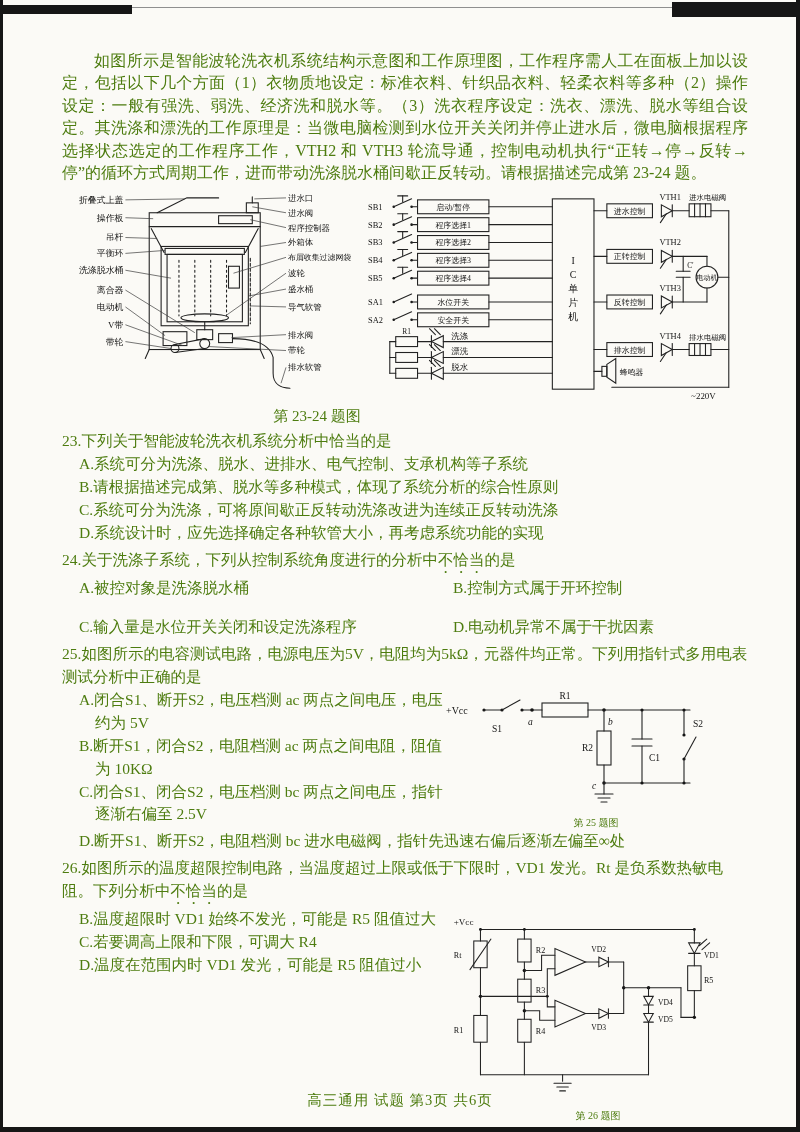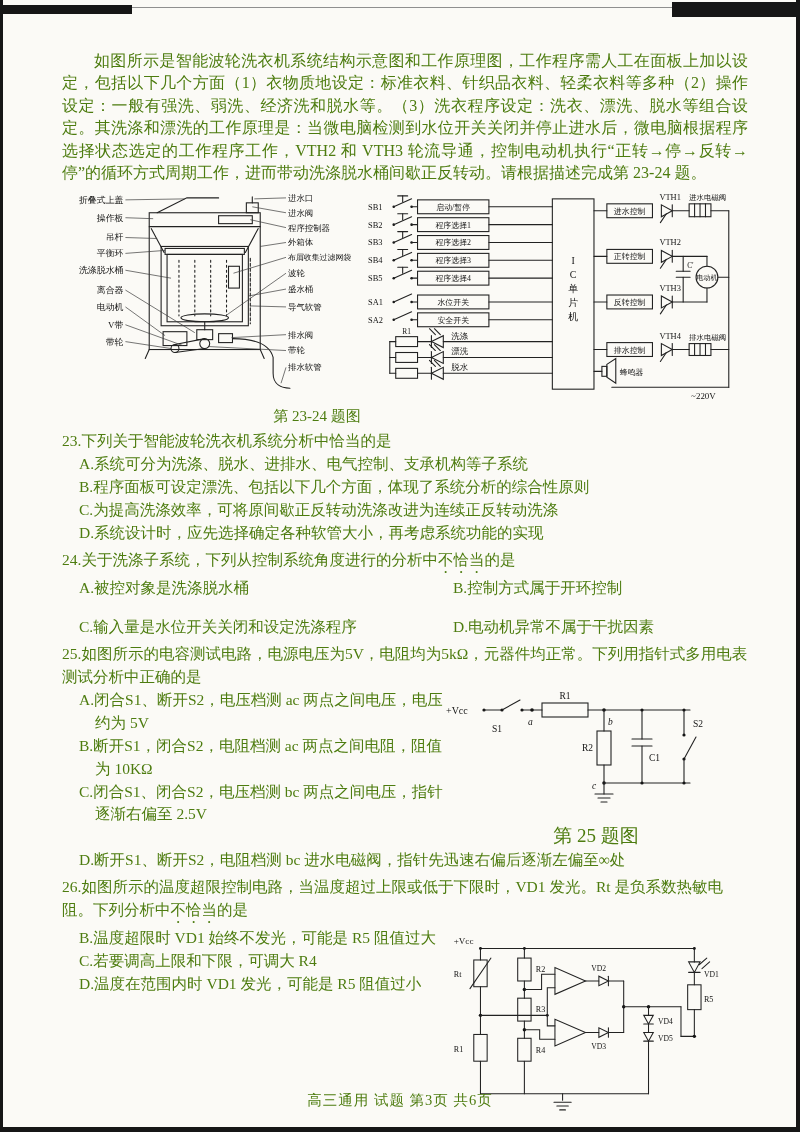--- a/index.html
+++ b/index.html
@@ -15,21 +15,21 @@
   .qstem{font-size:15.5px;line-height:1.48;}
   .qopt{font-size:15.5px;line-height:1.48;margin-left:17px;}
   .hang{padding-left:16px;text-indent:-16px;}
   .q24grid{display:grid;grid-template-columns:358px auto;margin-left:17px;gap:16px;}
   .q24grid .qopt{margin-left:0;}
   .qflex{display:flex;align-items:flex-start;}
   .qleft{flex:1;min-width:0;}
   .qfig{flex:none;text-align:center;}
   .qfig25{width:304px;}
   .qfig26{width:300px;}
-  .figcap{font-size:19px;margin-top:16px;}
+  .figcap{font-size:10px;margin-top:9px;}
   .footer{position:absolute;left:0;right:0;bottom:22px;text-align:center;font-size:14.5px;letter-spacing:1px;}
   .em-dot{-webkit-text-emphasis:dot;-webkit-text-emphasis-position:under right;
           text-emphasis:dot;text-emphasis-position:under right;}
   svg{display:block;}
   svg text{fill:#141414;font-family:inherit;}
   .d{stroke:#222;fill:none;stroke-width:1.1;stroke-linecap:round;}
   .thin{stroke:#3a3a3a;fill:none;stroke-width:0.7;}
   .dot{fill:#141414;stroke:none;}
 </style>
 </head>
@@ -322,22 +322,22 @@
           <text x="328" y="212" font-size="9">~220V</text>
           <text x="256" y="188" font-size="8">蜂鸣器</text>
         </g>
       </svg>
     </div>
     <div class="figcap23">第 23-24 题图</div>
 
     <div class="qblock">
       <div class="qstem">23.下列关于智能波轮洗衣机系统分析中恰当的是</div>
       <div class="qopt">A.系统可分为洗涤、脱水、进排水、电气控制、支承机构等子系统</div>
-      <div class="qopt">B.程序面板可设定漂洗、包括以下几个方面，体现了系统分析的综合性原则</div>
-      <div class="qopt">C.为提高洗涤效率，可将原间歇正反转动洗涤改进为连续正反转动洗涤</div>
+      <div class="qopt">B.请根据描述完成第、脱水等多种模式，体现了系统分析的综合性原则</div>
+      <div class="qopt">C.系统可分为洗涤，可将原间歇正反转动洗涤改进为连续正反转动洗涤</div>
       <div class="qopt">D.系统设计时，应先选择确定各种软管大小，再考虑系统功能的实现</div>
     </div>
 
     <div class="qblock">
       <div class="qstem"><span>24.关于洗涤子系统，下列从控制系统角度进行的分析中</span><span class="em-dot">不恰当</span><span>的是</span></div>
       <div class="q24grid">
         <div class="qopt">A.被控对象是洗涤脱水桶</div>
         <div class="qopt">B.控制方式属于开环控制</div>
         <div class="qopt">C.输入量是水位开关关闭和设定洗涤程序</div>
         <div class="qopt">D.电动机异常不属于干扰因素</div>

